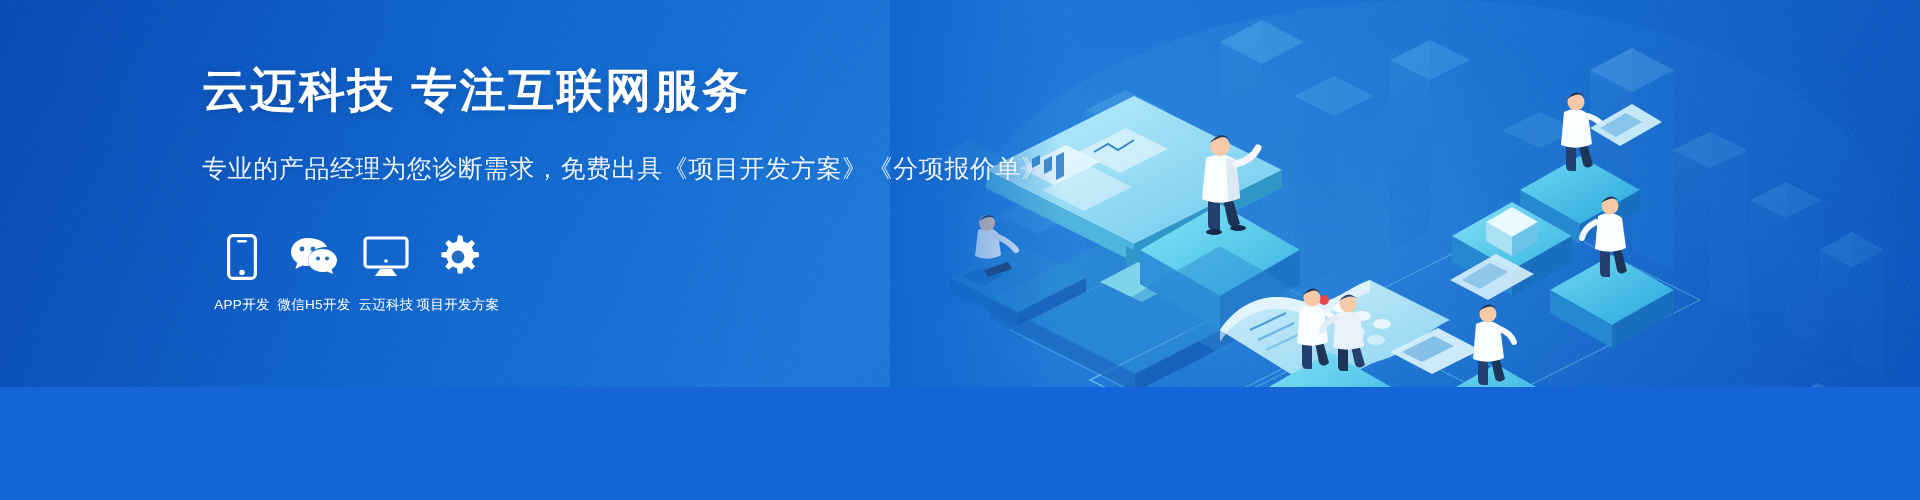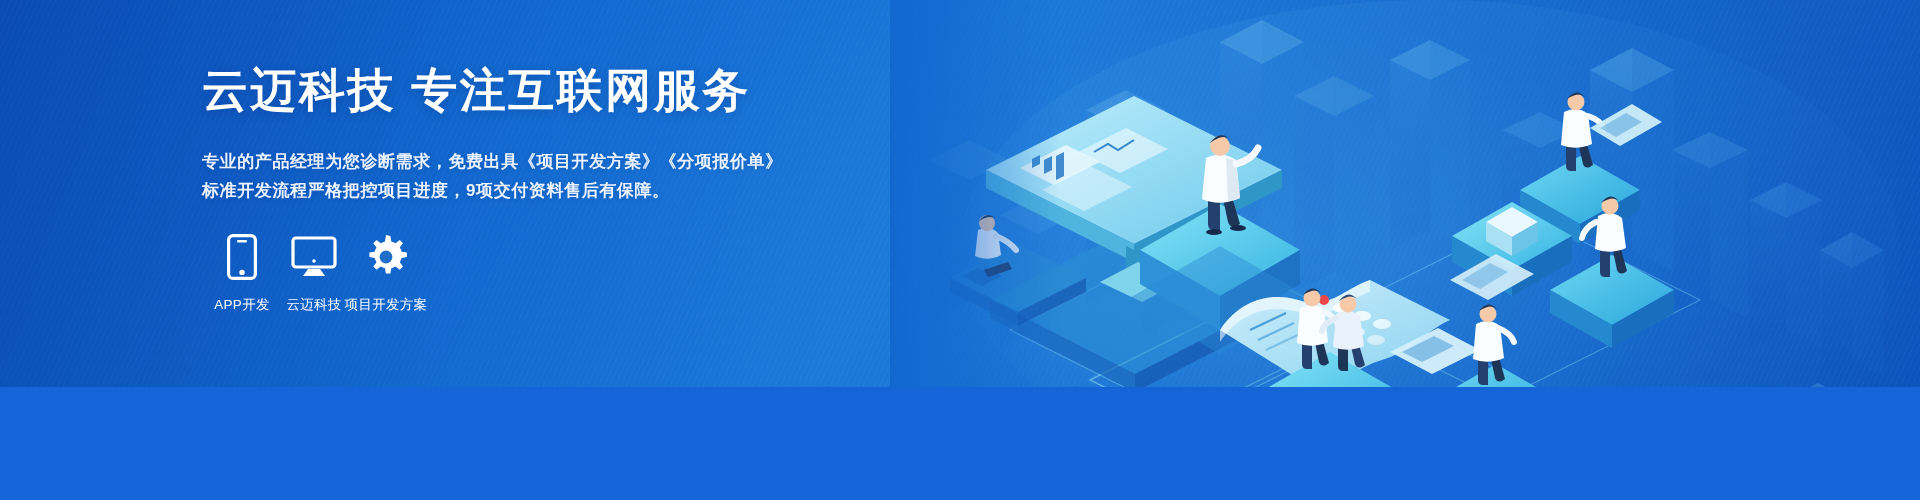--- a/index.html
+++ b/index.html
@@ -38,25 +38,24 @@
     width:720px;
   }
   .title {
     font-size:46px; font-weight:bold; color:#ffffff;
     letter-spacing:2.5px; line-height:1.22;
     text-shadow:0 2px 10px rgba(0,40,110,0.30);
     white-space:nowrap;
   }
   .subtitle { margin-top:29px; }
   .sub-line {
-    font-size:17px; color:#eaf3ff;
+    font-size:25px; color:#eaf3ff;
     line-height:1.72; letter-spacing:0.6px;
     white-space:nowrap;
     text-shadow:0 1px 5px rgba(0,40,110,0.22);
-    font-weight:bold;
   }
 
   
   .services {
     position:absolute; left:206px; top:232px; z-index:20;
     display:flex; align-items:flex-start;
   }
   .service {
     width:72px;
     display:flex; flex-direction:column; align-items:center;
@@ -394,38 +393,50 @@
       </g>
 
       <rect x="0" y="0" width="170" height="500" fill="url(#fadeLeft)" opacity="0.9"></rect>
     </svg>
   </div>
 
   <div class="content">
     <h1 class="title">云迈科技 专注互联网服务</h1>
     <div class="subtitle">
       <div class="sub-line">专业的产品经理为您诊断需求，免费出具《项目开发方案》《分项报价单》</div>
-      <div class="sub-line">标准开发流程严格把控项目进度，9项交付资料售后有保障。</div>
     </div>
   </div>
 
   <div class="services">
 
     <div class="service">
       <span class="svc-icon">
         <svg width="30" height="46" viewBox="0 0 30 46">
           <rect x="1.6" y="1.6" width="26.8" height="42.8" rx="4.5" ry="4.5" fill="none" stroke="#ffffff" stroke-width="3.2"></rect>
           <rect x="10" y="6" width="10" height="2.6" rx="1.3" fill="#ffffff"></rect>
           <circle cx="15" cy="38.4" r="2.7" fill="#ffffff"></circle>
         </svg>
       </span>
       <span class="svc-label">APP开发</span>
     </div>
 
 
+    <div class="service">
+      <span class="svc-icon">
+        <svg width="48" height="42" viewBox="0 0 48 42">
+          <path d="M17.5 2 C8.4 2 1 8.3 1 16 c0 4.4 2.5 8.3 6.3 10.9 L5.4 33 l6.9 -3.6 c1.6 .4 3.4 .6 5.2 .6 .5 0 1 0 1.5 -.06 C18.4 28.3 18 26.6 18 24.9 18 17.2 25.8 11 35.4 11 c.6 0 1.2 0 1.8 .07 C35.1 5.7 27 2 17.5 2 z" fill="#ffffff"></path>
+          <circle cx="12" cy="13" r="2.4" fill="#1f6fc8"></circle>
+          <circle cx="23" cy="13" r="2.4" fill="#1f6fc8"></circle>
+          <path d="M47 24.5 C47 18 40.3 13 32.5 13 24.7 13 18 18 18 24.5 18 31 24.7 36 32.5 36 c1.6 0 3.1 -.2 4.5 -.6 L43 38 l-1.4 -4.6 C44.8 31.1 47 28 47 24.5 z" fill="#ffffff"></path>
+          <circle cx="28" cy="22.5" r="2.1" fill="#1f6fc8"></circle>
+          <circle cx="37" cy="22.5" r="2.1" fill="#1f6fc8"></circle>
+        </svg>
+      </span>
+      <span class="svc-label">微信H5开发</span>
+    </div>
 
     <div class="service">
       <span class="svc-icon">
         <svg width="46" height="42" viewBox="0 0 46 42">
           <rect x="2" y="2" width="42" height="29" rx="3" ry="3" fill="none" stroke="#ffffff" stroke-width="3.2"></rect>
           <circle cx="23" cy="25" r="1.8" fill="#ffffff"></circle>
           <path d="M17 33 l12 0 l5 7 l-22 0 z" fill="#ffffff"></path>
         </svg>
       </span>
       <span class="svc-label">云迈科技</span>

